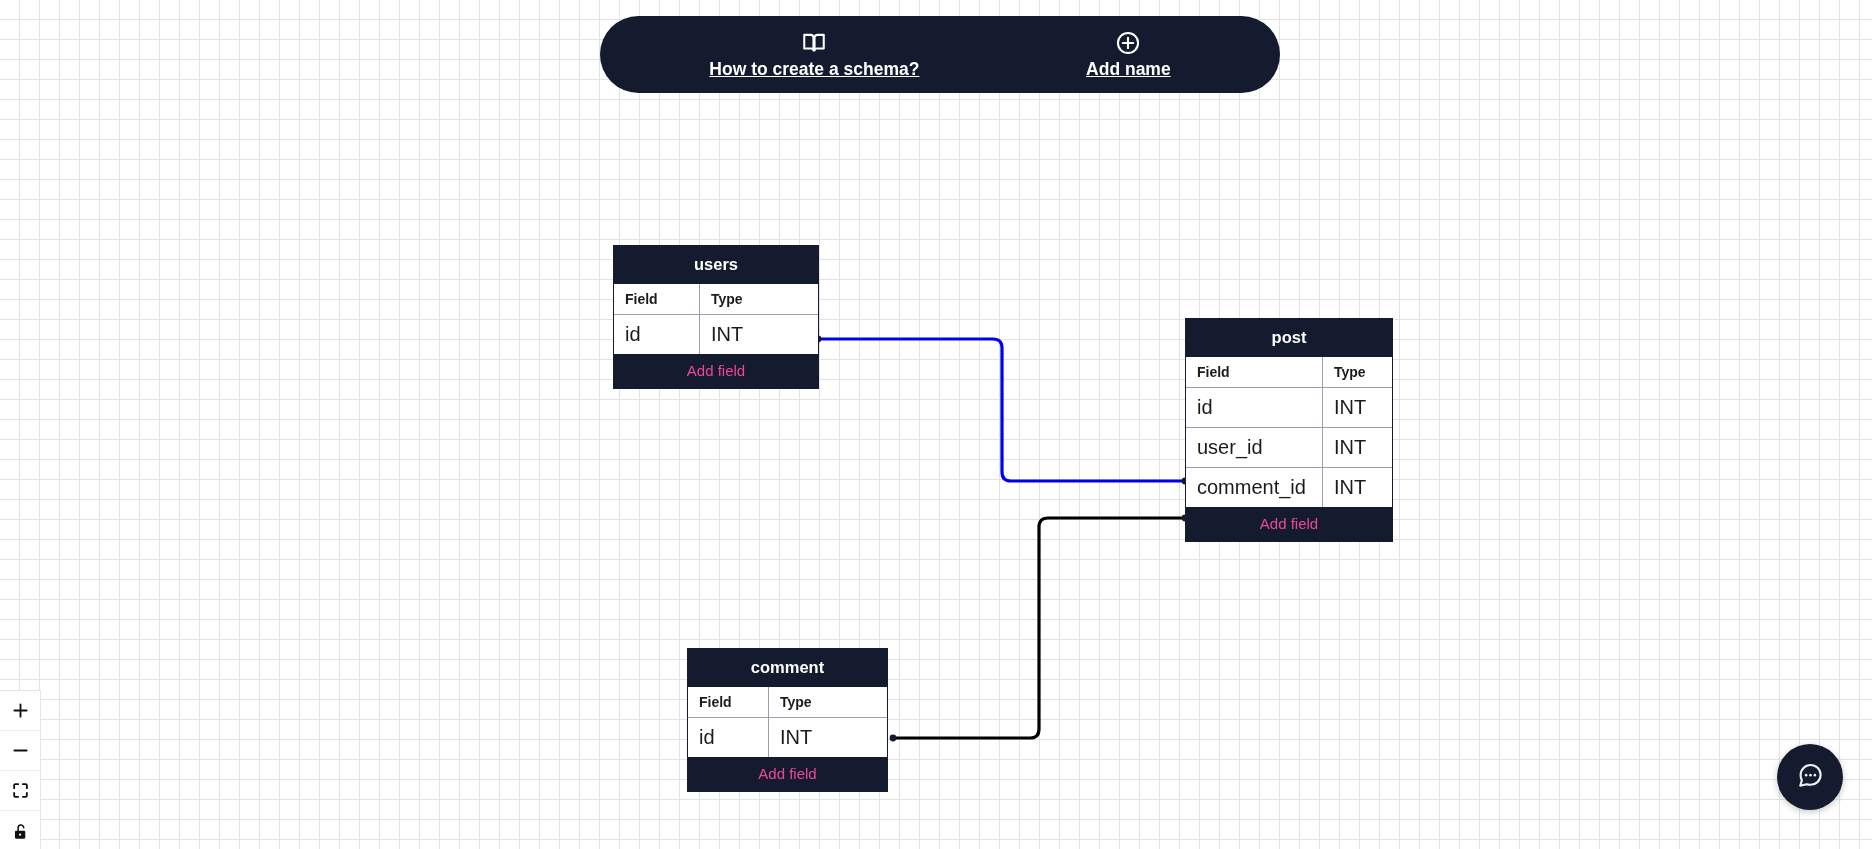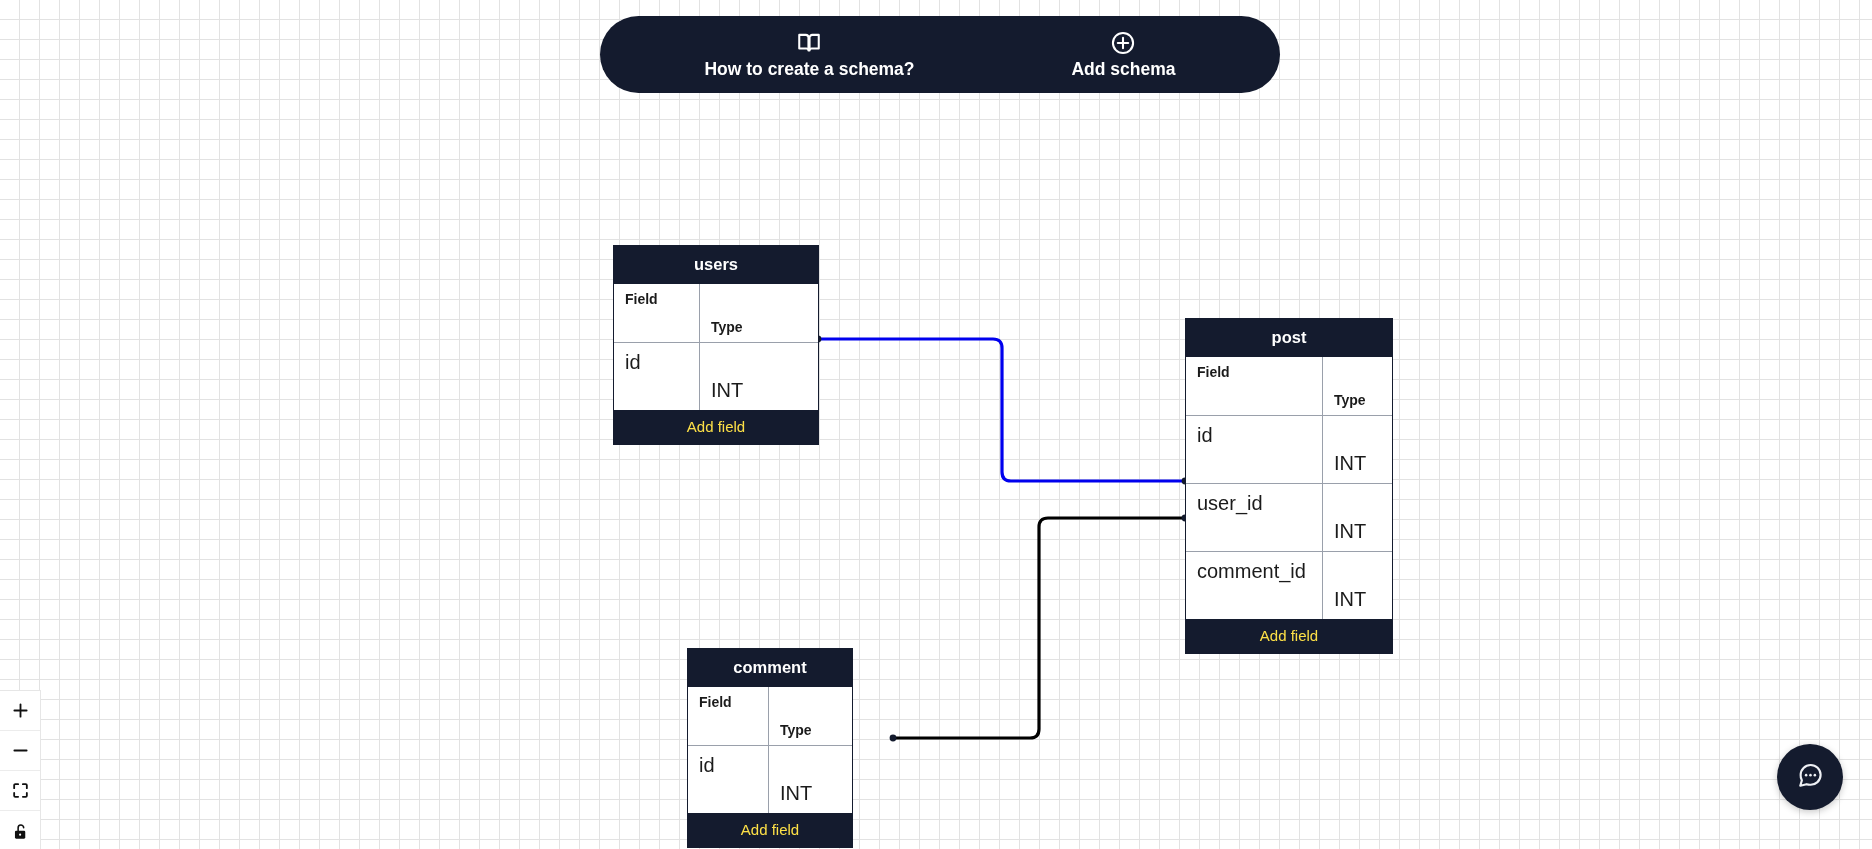--- a/index.html
+++ b/index.html
@@ -47,20 +47,21 @@
     color: #ffffff;
     padding: 2px 6px;
   }
   .tb-icon { width: 26px; height: 26px; display: block; }
   .tb-label {
     color: #ffffff;
     font-size: 17.5px;
     font-weight: bold;
     line-height: 1;
     white-space: nowrap;
+    text-decoration: underline;
   }
 
   
   .er-table {
     position: absolute;
     background: #ffffff;
     border: 1.5px solid #141b2e;
     user-select: none;
   }
   .er-title {
@@ -81,38 +82,38 @@
   .er-row.head { border-top: none; }
   .er-cell {
     padding: 7px 11px;
     font-size: 20px;
     color: #1b1b1b;
     line-height: 1.25;
     white-space: nowrap;
     overflow: hidden;
   }
   .er-cell.c1 { flex: 0 0 auto; border-right: 1.5px solid #9aa0ab; }
-  .er-cell.c2 { flex: 1 1 auto; margin-top: 28px; }
+  .er-cell.c2 { flex: 1 1 auto; }
   .er-row.head .er-cell { font-weight: bold; font-size: 14px; padding-bottom: 6px; }
   .er-add {
     background: #141b2e;
-    color: #fde047;
+    color: #ec4899;
     text-align: center;
     font-size: 15px;
     padding: 8px 4px;
     cursor: pointer;
     line-height: 1.2;
   }
 
   
   #table-users    { left: 613px; top: 245px; width: 206px; }
   #table-users  .er-cell.c1 { width: 86px; }
   #table-post     { left: 1185px; top: 318px; width: 208px; }
   #table-post   .er-cell.c1 { width: 137px; }
-  #table-comment  { left: 687px; top: 648px; width: 166px; }
+  #table-comment  { left: 687px; top: 648px; width: 201px; }
   #table-comment .er-cell.c1 { width: 81px; }
 
   
   #connectors {
     position: absolute;
     left: 0; top: 0;
     width: 1872px; height: 849px;
     pointer-events: none;
   }
 
@@ -190,21 +191,21 @@
     </div>
 
     <div class="tb-item">
       <span class="tb-icon">
         <svg viewBox="0 0 24 24" width="26" height="26" fill="none" stroke="#ffffff" stroke-width="1.9" stroke-linecap="round">
           <circle cx="12" cy="12" r="9.3"></circle>
           <line x1="12" y1="7.2" x2="12" y2="16.8"></line>
           <line x1="7.2" y1="12" x2="16.8" y2="12"></line>
         </svg>
       </span>
-      <span class="tb-label">Add schema</span>
+      <span class="tb-label">Add name</span>
     </div>
 
 
   </div>
 
   <div class="er-table" id="table-users">
     <div class="er-title">users</div>
     <div class="er-row head">
       <div class="er-cell c1">Field</div>
       <div class="er-cell c2">Type</div>

